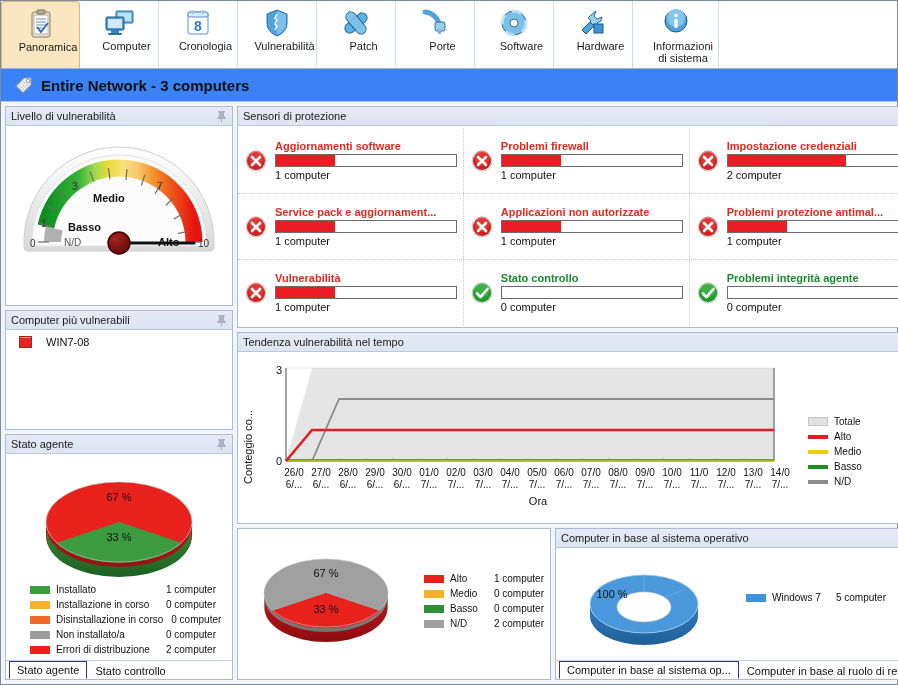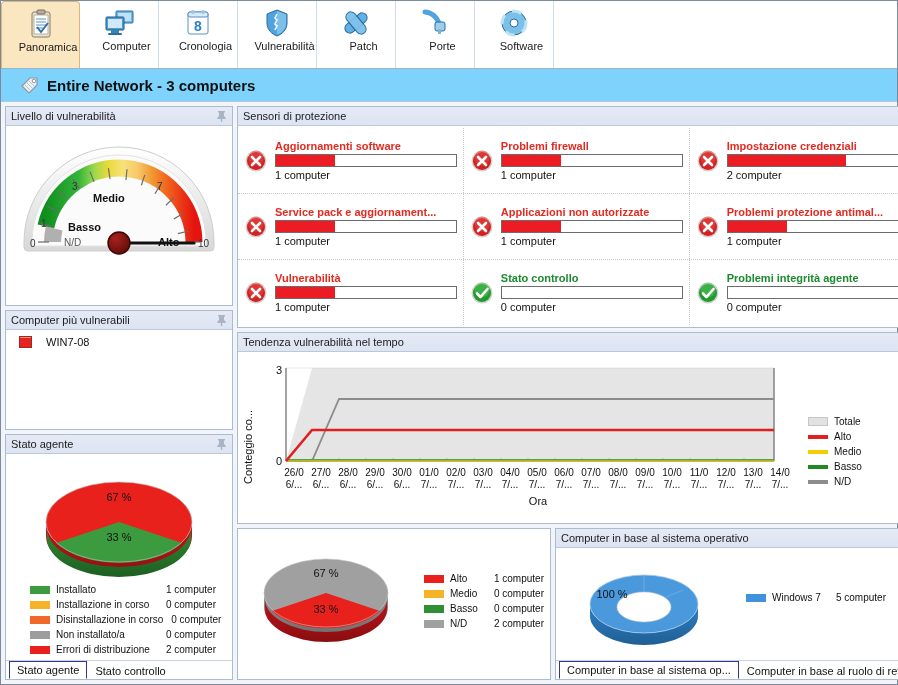--- a/index.html
+++ b/index.html
@@ -47,23 +47,23 @@
   }
   .tbtn .ticon { height:32px; width:40px; display:flex; align-items:flex-end; justify-content:center; }
   .tbtn .tlabel {
     margin-top:2px; font-size:11px; color:#1a1a1a; text-align:center; line-height:12px;margin-left:15px;
   }
   .toolbar .filler { flex:1 1 auto; border-right:none; }
 
   
   .titlebar {
     height:33px; flex:0 0 33px;
-    background:#7dd3fc;
+    background:#3b82f6;
     display:flex; align-items:center;
-    padding-left:18px;
+    padding-left:12px;
     border-bottom:1px solid #b9c8d8;
   }
   .titlebar .tagicon { width:22px; height:22px; margin-right:6px; }
   .titlebar .ttext { font-size:15px; font-weight:bold; color:#111; }
 
   
   .body {
     flex:1 1 auto; display:flex; padding:4px; gap:4px; background:#f2f4f8;
   }
   .col-left { width:228px; flex:0 0 228px; display:flex; flex-direction:column; gap:4px; }
@@ -240,21 +240,42 @@
       <span class="ticon">
         <svg width="28" height="30" viewBox="0 0 28 30">
           <circle cx="14" cy="15" r="12" fill="#7cc0ea" stroke="#2a6d9e"></circle>
           <circle cx="14" cy="15" r="12" fill="none" stroke="#bfe2f7" stroke-width="3" stroke-dasharray="10 8"></circle>
           <circle cx="14" cy="15" r="4" fill="#fff" stroke="#2a6d9e"></circle>
         </svg>
       </span>
       <span class="tlabel">Software</span>
     </div>
 
-
+    <div class="tbtn">
+      <span class="ticon">
+        <svg width="30" height="30" viewBox="0 0 30 30">
+          <path d="M18 3l-2 5 3 3 5-2-1 4-4 2 2 9-3 1-3-9-6 5-2-2 6-6-3-3 3-3z" fill="#9ccdeb" stroke="#2a6d9e"></path>
+          <path d="M4 22l8-8 4 4-8 8z" fill="#4fa3de" stroke="#23587e"></path>
+          <rect x="16" y="16" width="9" height="9" fill="#3f92db" stroke="#23587e"></rect>
+        </svg>
+      </span>
+      <span class="tlabel">Hardware</span>
+    </div>
+
+    <div class="tbtn wide">
+      <span class="ticon">
+        <svg width="26" height="30" viewBox="0 0 26 30">
+          <circle cx="13" cy="13" r="11" fill="#4fa3de" stroke="#23587e"></circle>
+          <circle cx="13" cy="10" r="9" fill="#86c6ee"></circle>
+          <circle cx="13" cy="7.5" r="1.8" fill="#fff"></circle>
+          <rect x="11.4" y="11" width="3.2" height="9" rx="1.2" fill="#fff"></rect>
+        </svg>
+      </span>
+      <span class="tlabel">Informazioni di sistema</span>
+    </div>
 
     <div class="filler"></div>
   </div>
 
   <div class="titlebar">
     <span class="tagicon">
       <svg width="22" height="22" viewBox="0 0 22 22">
         <path d="M3 12l8-8h7v7l-8 8z" fill="#eef1f4" stroke="#8d98a5" stroke-width="1.2"></path>
         <circle cx="15" cy="7" r="1.8" fill="#fff" stroke="#8d98a5"></circle>
         <path d="M6 11l5 5M8 9l5 5M10 7l5 5" stroke="#b6bfc9" stroke-width="0.9"></path>

